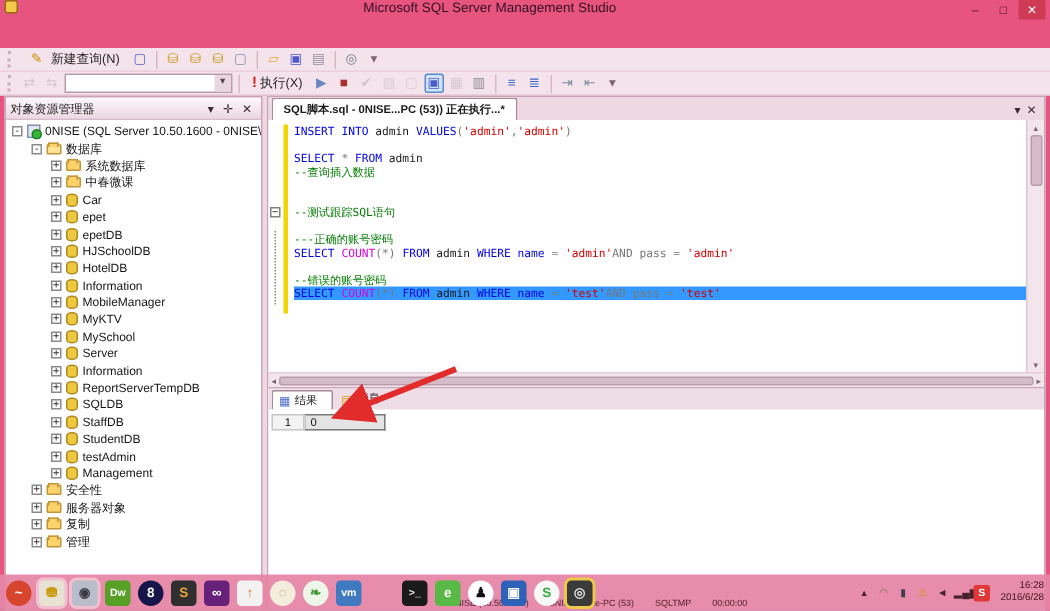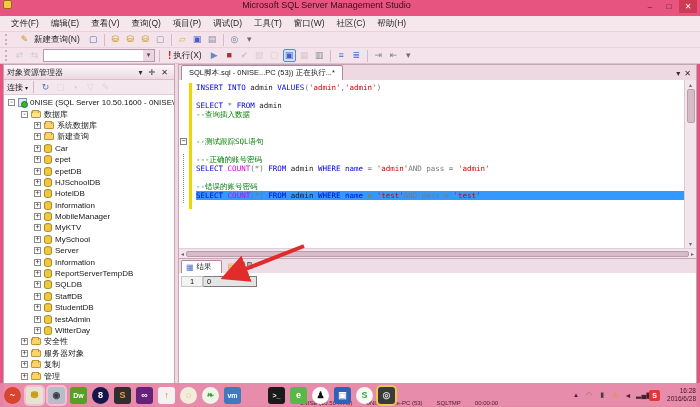--- a/index.html
+++ b/index.html
@@ -48,21 +48,21 @@
   .ti-folder,.ti-folder-open{width:10px;height:7px;background:#fcd26a;border:1px solid #c2953c;border-radius:1px}
   .ti-folder::before,.ti-folder-open::before{content:"";position:absolute;top:-2px;left:0;width:5px;height:2px;background:#fcd26a;border:1px solid #c2953c;border-bottom:none}
   .ti-folder-open{background:#ffe394}
   .ti-db{width:8px;height:9px;background:#eec83e;border:1px solid #ae8a22;border-radius:50%/28%}
   .ti-server{width:9px;height:9px;background:#e4e6f2;border:1px solid #8890b0}
   .ti-server::after{content:"";position:absolute;right:-2px;bottom:-2px;width:5px;height:5px;border-radius:50%;background:#35b53a;border:1px solid #1b7a20}
 
   
   .editor-area{flex:1;display:flex;flex-direction:column;background:#fff;border:1px solid #c9a4b6;min-width:0}
   .tabstrip{height:15px;background:#eed9e3;display:flex;align-items:flex-end;padding-left:2px;flex:none}
-  .tab{background:#fff;border:1px solid #a88a99;border-bottom:none;border-radius:2px 2px 0 0;font-size:7.5px;font-weight:normal;color:#1a1a1a;padding:2px 7px;white-space:nowrap}
+  .tab{background:#fff;border:1px solid #a88a99;border-bottom:none;border-radius:2px 2px 0 0;font-size:7.5px;font-weight:bold;color:#1a1a1a;padding:2px 7px;white-space:nowrap}
   .tab-ctrls{margin-left:auto;display:flex;gap:4px;font-size:8px;color:#3a2a32;padding:0 5px 2px 0}
   .editor{position:relative;height:168px;background:#fff;overflow:hidden;display:flex;flex:none}
   .codewrap{position:relative;flex:1;padding:3px 0 0 17px;font-family:"DejaVu Sans Mono",monospace;font-size:7.5px;line-height:9px;overflow:hidden}
   .change-bar{position:absolute;left:10px;top:3px;width:3px;height:126px;background:#f2d400}
   .fold-line{position:absolute;left:4px;top:74px;height:49px;border-left:1px dotted #888}
   .code-line{height:9px;white-space:pre;position:relative}
   .code-line.sel{background:#3399ff}
   .fold-box{position:absolute;left:-16px;top:1px;width:7px;height:7px;border:1px solid #808080;background:#fff;font-size:7px;line-height:5px;text-align:center;color:#333;font-family:"DejaVu Sans Mono",monospace}
   .vscroll{width:12px;background:#f2e6ec;border-left:1px solid #ddc6d1;display:flex;flex-direction:column;align-items:center;font-size:6px;color:#7a6470;flex:none;padding:1px 0}
   .vthumb{width:8px;height:34px;background:#d6bcc9;border:1px solid #bb9cac;border-radius:2px;margin-top:1px}
@@ -118,32 +118,20 @@
   <div class="titlebar">
     <span class="app-icon"></span>
     <span class="title">Microsoft SQL Server Management Studio</span>
     <span class="win-controls">
       <span class="win-btn">–</span>
       <span class="win-btn">□</span>
       <span class="win-btn close">✕</span>
     </span>
   </div>
 
-  <div class="menubar" id="menubar">
-      <span class="menu-item">文件(F)</span>
-      <span class="menu-item">编辑(E)</span>
-      <span class="menu-item">查看(V)</span>
-      <span class="menu-item">查询(Q)</span>
-      <span class="menu-item">项目(P)</span>
-      <span class="menu-item">调试(D)</span>
-      <span class="menu-item">工具(T)</span>
-      <span class="menu-item">窗口(W)</span>
-      <span class="menu-item">社区(C)</span>
-      <span class="menu-item">帮助(H)</span>
-    </div>
 
   <div class="toolbar1">
     <span class="grip"></span>
     <span class="tb-btn">
       <span class="icon-chip" style="color:#c89000">✎</span>
       <span>新建查询(N)</span>
     </span>
     <span id="tb1-icons" style="display:flex;align-items:center;gap:2px">
         <span class="icon-chip" style="color: rgb(74, 102, 200);">▢</span>
         <span class="tb-sep"></span>
@@ -199,54 +187,40 @@
 
     <div class="explorer">
       <div class="exp-header">
         <span class="t">对象资源管理器</span>
         <span id="exp-hdr-icons" style="display:flex">
             <span class="exp-hicon">▾</span>
             <span class="exp-hicon">✛</span>
             <span class="exp-hicon">✕</span>
           </span>
       </div>
-      <div class="exp-toolbar">
-        <span class="connect-btn">
-          <span>连接</span>
-            <span style="font-size:6px">▾</span>
-        </span>
-        <span class="tb-sep"></span>
-        <span id="exp-tb-icons" style="display:flex;gap:2px">
-            <span class="icon-chip" style="color: rgb(74, 120, 192);">↻</span>
-            <span class="icon-chip disabled" style="color: rgb(192, 180, 186);">▢</span>
-            <span class="icon-chip disabled" style="color: rgb(192, 180, 186);">▪</span>
-            <span class="icon-chip disabled" style="color: rgb(192, 180, 186);">▽</span>
-            <span class="icon-chip disabled" style="color: rgb(192, 180, 186);">✎</span>
-          </span>
-      </div>
       <div class="tree" id="tree">
           <div class="tree-row" style="padding-left: 4px;">
             <span class="exp-box">-</span>
             <span class="ti ti-server"></span>
             <span>0NISE (SQL Server 10.50.1600 - 0NISE\0...</span>
           </div>
           <div class="tree-row" style="padding-left: 17px;">
             <span class="exp-box">-</span>
             <span class="ti ti-folder-open"></span>
             <span>数据库</span>
           </div>
           <div class="tree-row" style="padding-left: 30px;">
             <span class="exp-box">+</span>
             <span class="ti ti-folder"></span>
             <span>系统数据库</span>
           </div>
           <div class="tree-row" style="padding-left: 30px;">
             <span class="exp-box">+</span>
             <span class="ti ti-folder"></span>
-            <span>新建查询</span>
+            <span>中春微课</span>
           </div>
           <div class="tree-row" style="padding-left: 30px;">
             <span class="exp-box">+</span>
             <span class="ti ti-db"></span>
             <span>Car</span>
           </div>
           <div class="tree-row" style="padding-left: 30px;">
             <span class="exp-box">+</span>
             <span class="ti ti-db"></span>
             <span>epet</span>
@@ -317,21 +291,21 @@
             <span>StudentDB</span>
           </div>
           <div class="tree-row" style="padding-left: 30px;">
             <span class="exp-box">+</span>
             <span class="ti ti-db"></span>
             <span>testAdmin</span>
           </div>
           <div class="tree-row" style="padding-left: 30px;">
             <span class="exp-box">+</span>
             <span class="ti ti-db"></span>
-            <span>WitterDay</span>
+            <span>Management</span>
           </div>
           <div class="tree-row" style="padding-left: 17px;">
             <span class="exp-box">+</span>
             <span class="ti ti-folder"></span>
             <span>安全性</span>
           </div>
           <div class="tree-row" style="padding-left: 17px;">
             <span class="exp-box">+</span>
             <span class="ti ti-folder"></span>
             <span>服务器对象</span>

